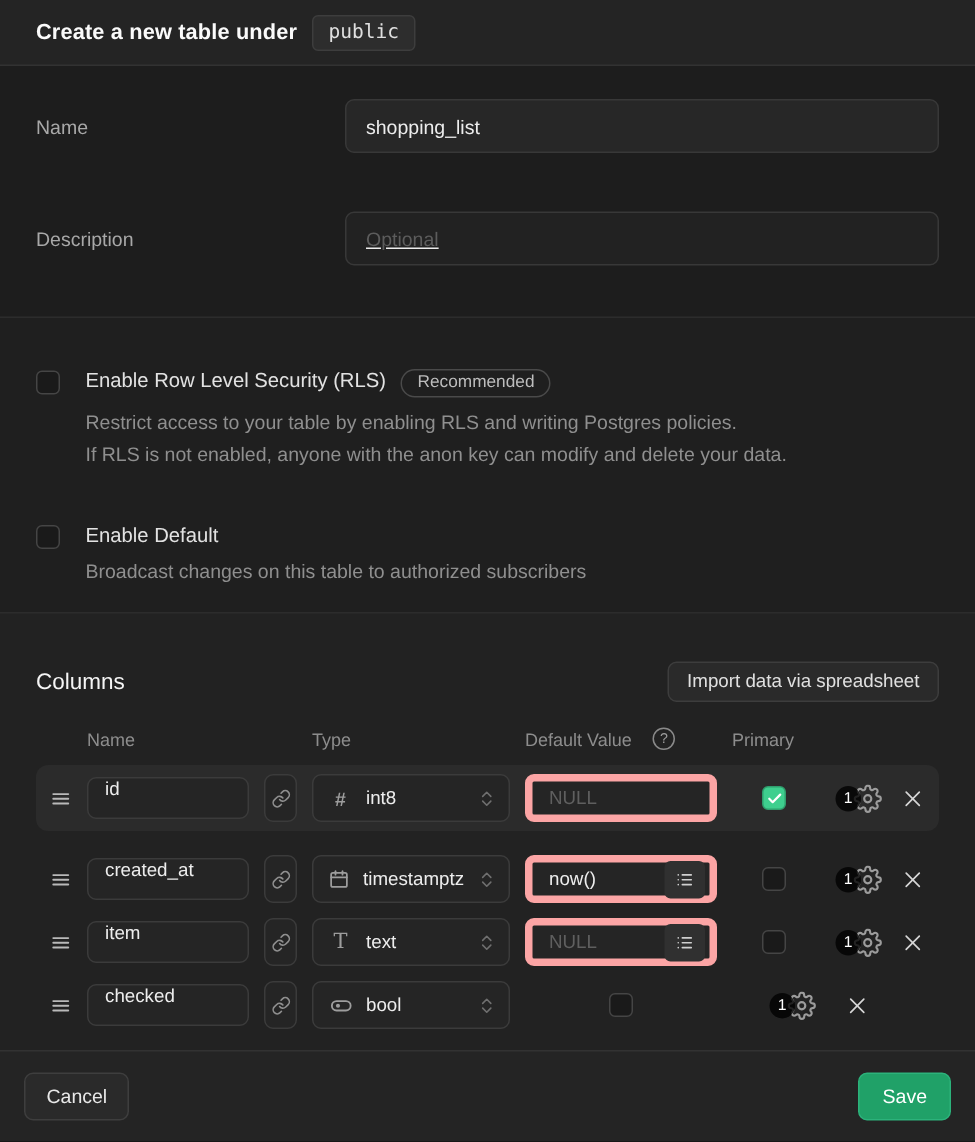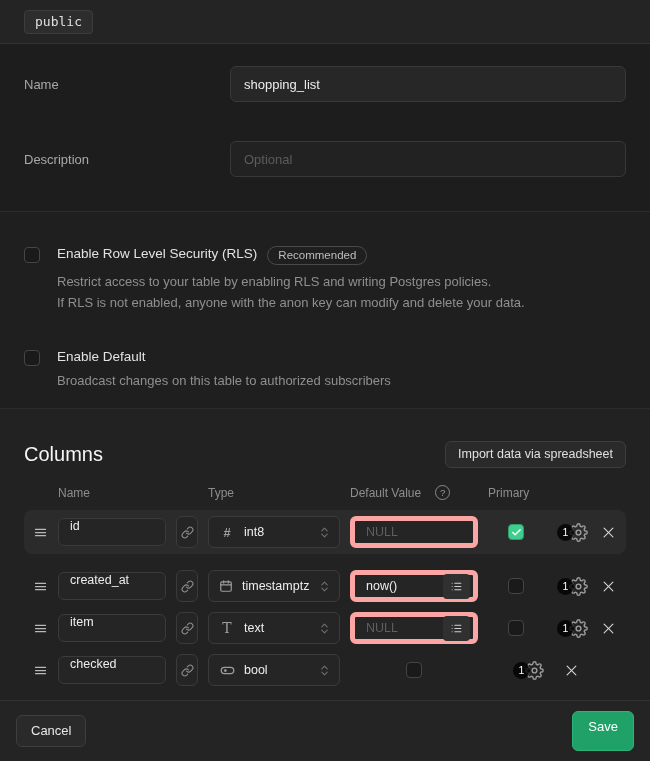--- a/index.html
+++ b/index.html
@@ -10,38 +10,38 @@
   
   .hdr { height:44px; background:#242424; border-bottom:1px solid #323232; display:flex; align-items:center; padding:0 24px; gap:10px; flex:0 0 auto; }
   .hdr-title { font-size:14.5px; font-weight:700; color:#fafafa; letter-spacing:.1px; }
   .code-badge { font-family:"DejaVu Sans Mono", monospace; font-size:13px; color:#e0e0e0; background:#2d2d2d; border:1px solid #3d3d3d; border-radius:4px; padding:3px 10px 4px; }
 
   
   .sec-a { height:167px; background:#1d1d1d; padding:22px 24px 0; flex:0 0 auto; }
   .form-row { display:grid; grid-template-columns:206px 1fr; align-items:center; margin-bottom:39px; }
   .form-label { font-size:13px; color:#a8a8a8; }
   .text-input { height:36px; width:100%; background:#272727; border:1px solid #383838; border-radius:6px; color:#ededed; font-size:13px; padding:0 13px; font-family:"Liberation Sans", sans-serif; outline:none; }
-  .text-input.empty { background:#222222; }
+  .text-input.empty { background:#222222;text-decoration:underline; }
   .text-input.empty::placeholder { color:#5c5c5c; }
 
   
   .sec-b { height:197px; background:#1f1f1f; border-top:1px solid #2c2c2c; padding:34px 24px 0; flex:0 0 auto; }
   .check-block { display:flex; gap:17px; }
   .checkbox { width:16px; height:16px; border:1px solid #454545; border-radius:4px; background:#1a1a1a; flex:0 0 auto; margin-top:1px; display:inline-flex; align-items:center; justify-content:center; }
   .check-texts { flex:1; }
   .check-title-row { display:flex; gap:10px; }
   .check-title { font-size:13.5px; color:#e2e2e2; }
   .pill-badge { font-size:11.5px; color:#bdbdbd; border:1px solid #4a4a4a; border-radius:999px; padding:2px 10px 3px; }
   .check-desc { font-size:13px; color:#8f8f8f; line-height:21px; margin-top:6px; }
   .realtime { margin-top:36px; }
 
   
   .sec-c { flex:1; background:#222222; border-top:1px solid #2c2c2c; padding:32px 24px 0; }
   .cols-head { display:flex; align-items:center; justify-content:space-between; margin-bottom:17px; }
-  .cols-title { font-size:20px; font-weight:500; color:#f5f5f5; }
+  .cols-title { font-size:15px; font-weight:500; color:#f5f5f5; }
   .btn { font-family:"Liberation Sans", sans-serif; cursor:pointer; }
   .import-btn { font-size:12.5px; color:#e0e0e0; background:#2a2a2a; border:1px solid #3d3d3d; border-radius:6px; padding:5px 12px 6px; }
 
   .col-grid { display:grid; grid-template-columns:16px 108px 22px 132px 128px 56px 1fr 20px; column-gap:10px; align-items:center; padding:0 8px; }
   .cols-headers { margin-bottom:10px; }
   .col-h { font-size:12px; color:#8d8d8d; }
   .col-h.center { text-align:left; }
   .def-h { display:flex; align-items:center; gap:14px; }
   .help-circle { width:15px; height:15px; border:1px solid #8a8a8a; border-radius:50%; color:#9c9c9c; font-size:9.5px; display:inline-flex; align-items:center; justify-content:center; line-height:1; }
 
@@ -69,28 +69,29 @@
   .pcheck .checkmark { display:none; }
   .pcheck.checked { background:#3ecf8e; border-color:#2f9e6d; }
   .pcheck.checked .checkmark { display:block; color:#fff; }
   .settings-cell { display:flex; align-items:center; justify-content:flex-end; color:#9c9c9c; cursor:pointer; }
   .count-badge { width:17px; height:17px; border-radius:50%; background:rgba(0,0,0,.78); color:#fff; font-size:10.5px; display:inline-flex; align-items:center; justify-content:center; margin-right:-5px; position:relative; z-index:2; }
   .remove-btn { background:none; border:none; color:#d6d6d6; display:flex; align-items:center; justify-content:center; }
 
   
   .ftr { height:61px; background:#242424; border-top:1px solid #323232; display:flex; align-items:center; justify-content:space-between; padding:0 16px; flex:0 0 auto; }
   .cancel-btn { font-size:13px; color:#e8e8e8; background:#2a2a2a; border:1px solid #3e3e3e; border-radius:6px; padding:7px 14px 8px; }
-  .save-btn { font-size:13px; color:#ffffff; background:#20a168; border:1px solid #2cb27b; border-radius:6px; padding:7px 15px 16px; }
+  .save-btn { font-size:13px; color:#ffffff; background:#20a168; border:1px solid #2cb27b; border-radius:6px; padding:7px 15px 8px; }
 </style>
 </head>
 <body>
 
 <div class="app">
 
   <div class="hdr">
+    <span class="hdr-title">Create a new table under</span>
     <span class="code-badge">public</span>
   </div>
 
   <div class="sec-a">
     <div class="form-row">
       <label class="form-label">Name</label>
       <input class="text-input" type="text" value="shopping_list" style="">
     </div>
     <div class="form-row">
       <label class="form-label">Description</label>

